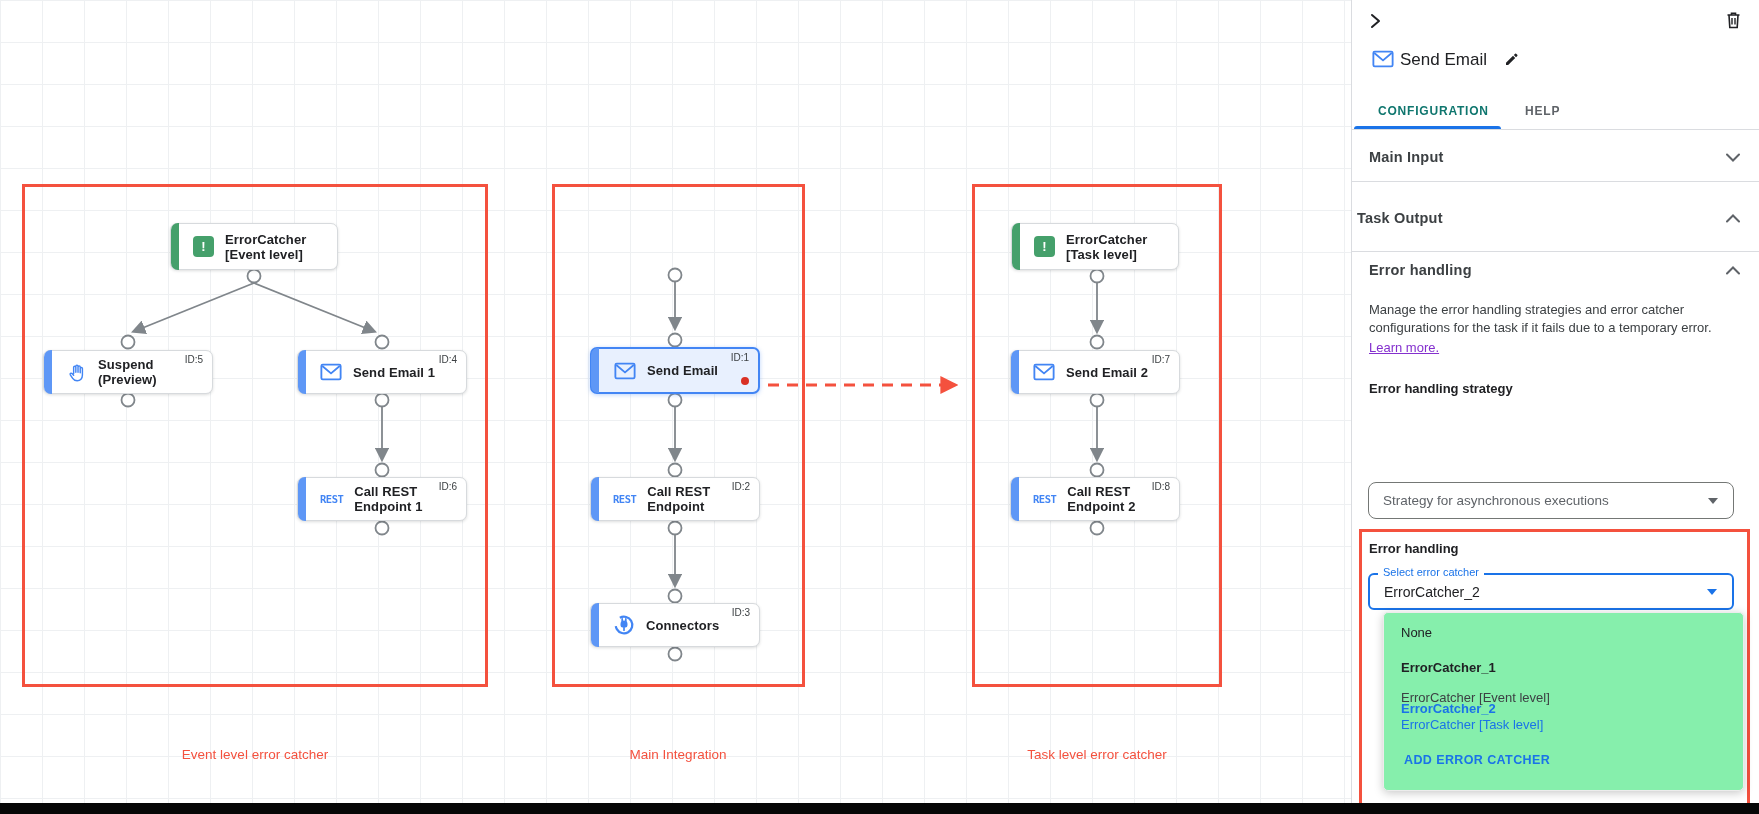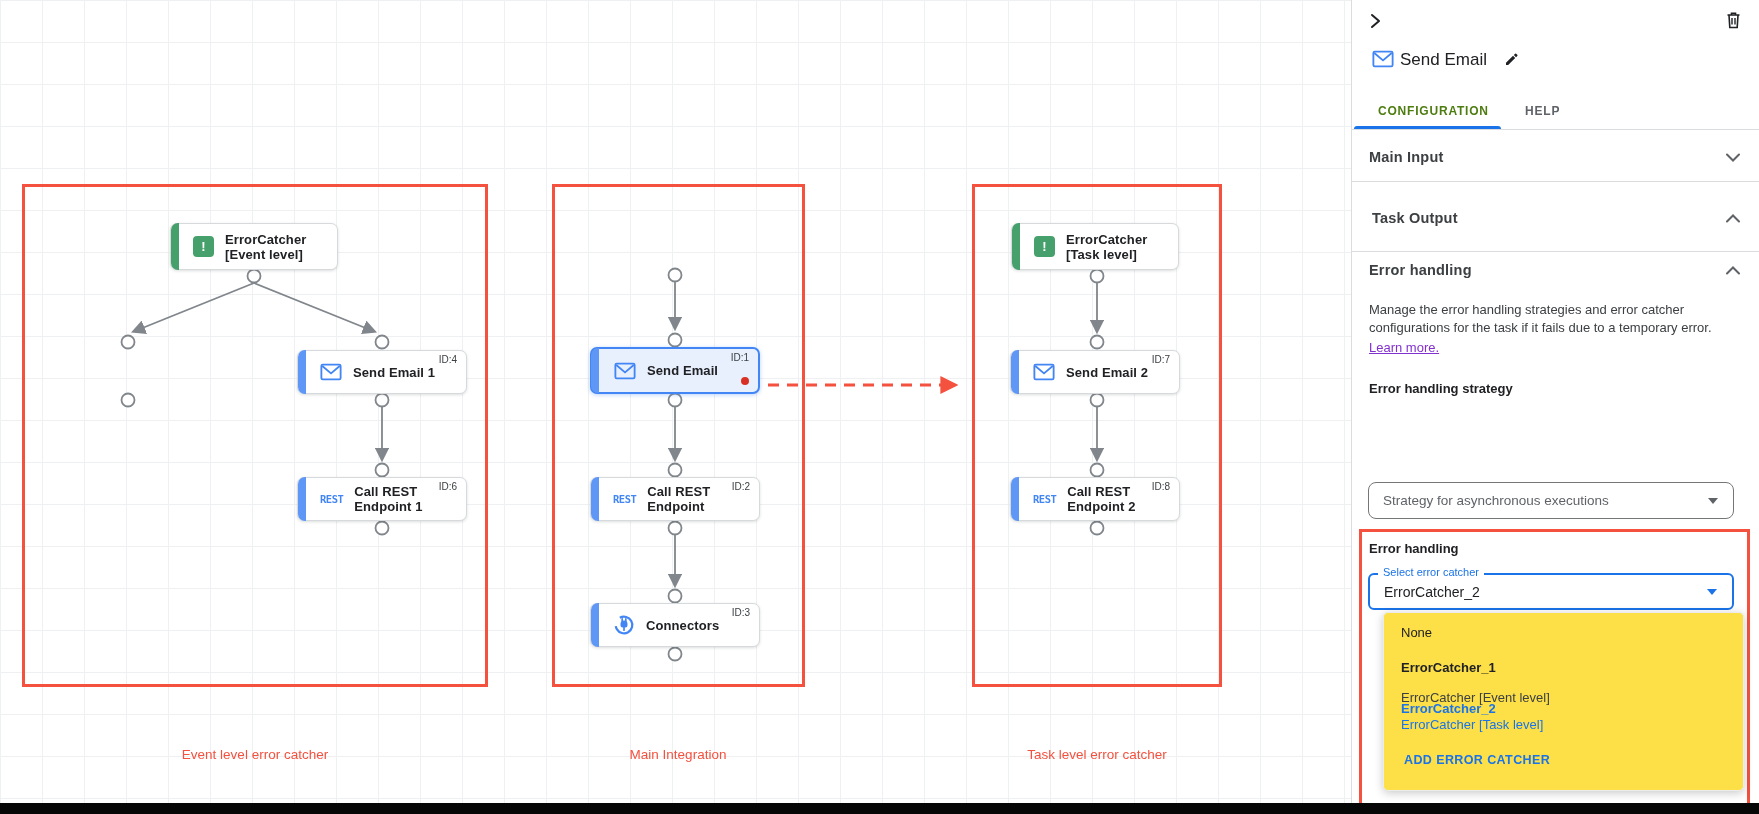--- a/index.html
+++ b/index.html
@@ -41,21 +41,21 @@
   .txt-icon.rest { color:#4285f4; font-size:10.5px; letter-spacing:-.5px; }
   .svg-icon { flex:0 0 auto; display:block; }
 
   
   #panel { position:absolute; left:1351px; top:0; width:408px; height:814px; background:#fff;
     border-left:1px solid #dadce0; }
   .p-abs { position:absolute; }
   .icon-btn { cursor:pointer; background:none; border:none; padding:0; }
   #panel-title { font-size:17px; font-weight:400; color:#202124; }
   .tab { position:absolute; font-size:12px; font-weight:700; letter-spacing:.8px; cursor:pointer; }
-  .tab.active { color:#4d7c0f; }
+  .tab.active { color:#0f766e; }
   .tab.idle { color:#5f6368; }
   .tab-underline { position:absolute; left:2px; top:126px; width:147px; height:3px;
     background:#1a73e8; border-radius:3px 3px 0 0; }
   .hdivider { position:absolute; left:0; width:408px; height:1px; background:#dadce0; }
   .sec-label { font-size:14.5px; font-weight:700; color:#3c4043; letter-spacing:.2px; }
   .desc { font-size:13px; line-height:18px; color:#3c4043; }
   a.learn { font-size:13px; color:#8430ce; text-decoration:underline; cursor:pointer;text-align:center; }
   .bold-label { font-size:13px; font-weight:700; color:#202124; }
   .dd { position:absolute; left:16px; width:366px; height:37px; border:1px solid #747775;
     border-radius:8px; background:#fff; display:flex; align-items:center; padding:0 14px;
@@ -64,21 +64,21 @@
     border-left:5px solid transparent; border-right:5px solid transparent;
     border-top:6px solid #5f6368; }
   .caret.blue { border-top-color:#1a73e8; }
   #ec-redbox { position:absolute; left:7px; top:529px; width:391px; height:277px;
     border:3px solid #f4513e; }
   #ec-select { position:absolute; left:16px; top:573px; width:366px; height:37px;
     border:2px solid #1a73e8; border-radius:6px; background:#fff; display:flex;
     align-items:center; padding:0 14px; font-size:14px; color:#202124; cursor:pointer; }
   #ec-select-label { position:absolute; left:26px; top:566px; font-size:11px; color:#1a73e8;
     background:#fff; padding:0 5px; }
-  #ec-menu { position:absolute; left:31px; top:612px; width:361px; height:179px; background:#fde047;
+  #ec-menu { position:absolute; left:31px; top:612px; width:361px; height:179px; background:#86efac;
     border:1px solid #ececec; border-radius:5px; box-shadow:0 2px 10px rgba(0,0,0,.22); }
   .menu-item { position:absolute; left:17px; font-size:13px; cursor:pointer; }
   .menu-name { font-weight:700; color:#202124; }
   .menu-desc { color:#3c4043; }
   .menu-blue  { color:#1a73e8 !important; }
   #add-catcher { position:absolute; left:20px; top:140px; font-size:12.5px; font-weight:700;
     letter-spacing:.4px; color:#1a73e8; cursor:pointer; }
 
   #bottombar { position:absolute; left:0; bottom:0; width:1759px; height:11px; background:#060606; }
 </style>
@@ -141,20 +141,30 @@
     <div class="grouplabel" style="left:1097px;top:747px">Task level error catcher</div>
 
     <div class="node green" style="left:170px;top:223px;width:168px;height:47px">
       <span class="sq-icon">!</span>
       <span class="nlabel">
         <span>ErrorCatcher</span>
           <span>[Event level]</span>
       </span>
     </div>
 
+    <div class="node blue" style="left:43px;top:350px;width:170px;height:44px">
+      <svg class="svg-icon" width="21" height="21" viewBox="0 0 22 22">
+        <path d="M8 12 V5.6 a1.15 1.15 0 0 1 2.3 0 V10.7 M10.3 10.7 V4.4 a1.15 1.15 0 0 1 2.3 0 V10.7 M12.6 10.7 V5.2 a1.15 1.15 0 0 1 2.3 0 V11.3 M14.9 11.3 V6.9 a1.15 1.15 0 0 1 2.3 0 V13.7 C17.2 17.3 15 19.7 11.7 19.7 C9.5 19.7 8.2 18.9 7 17.1 L4.5 13.4 C3.8 12.3 5.3 11.1 6.3 12.1 L8 13.8" fill="none" stroke="#4285f4" stroke-width="1.5" stroke-linecap="round" stroke-linejoin="round"></path>
+      </svg>
+      <span class="nlabel">
+        <span>Suspend</span>
+          <span>(Preview)</span>
+      </span>
+      <span class="nid">ID:5</span>
+    </div>
 
     <div class="node blue" style="left:297px;top:350px;width:170px;height:44px">
       <svg class="svg-icon" width="22" height="18" viewBox="0 0 24 19">
         <rect x="1.5" y="1.5" width="21" height="16" rx="1.5" fill="none" stroke="#4285f4" stroke-width="2"></rect>
         <path d="M2.5 3 L12 11 L21.5 3" fill="none" stroke="#4285f4" stroke-width="2"></path>
       </svg>
       <span class="nlabel">
           <span>Send Email 1</span>
         </span>
       <span class="nid">ID:4</span>
@@ -257,21 +267,21 @@
     <div class="tab idle" style="left:173px;top:104px">HELP</div>
     <div class="tab-underline"></div>
     <div class="hdivider" style="top:129px"></div>
 
     <div class="p-abs sec-label" style="left:17px;top:149px">Main Input</div>
     <svg class="p-abs icon-btn" style="left:374px;top:153px" width="14" height="9" viewBox="0 0 14 9">
       <path d="M1 1.5 L7 7.5 L13 1.5" fill="none" stroke="#5f6368" stroke-width="2" stroke-linecap="round"></path>
     </svg>
     <div class="hdivider" style="top:181px"></div>
 
-    <div class="p-abs sec-label" style="left:20px;top:210px">Task Output</div>
+    <div class="p-abs sec-label" style="left:5px;top:210px">Task Output</div>
     <svg class="p-abs icon-btn" style="left:374px;top:214px" width="14" height="9" viewBox="0 0 14 9">
       <path d="M1 7.5 L7 1.5 L13 7.5" fill="none" stroke="#5f6368" stroke-width="2" stroke-linecap="round"></path>
     </svg>
     <div class="hdivider" style="top:251px"></div>
 
     <div class="p-abs sec-label" style="left:17px;top:262px">Error handling</div>
     <svg class="p-abs icon-btn" style="left:374px;top:266px" width="14" height="9" viewBox="0 0 14 9">
       <path d="M1 7.5 L7 1.5 L13 7.5" fill="none" stroke="#5f6368" stroke-width="2" stroke-linecap="round"></path>
     </svg>
 

